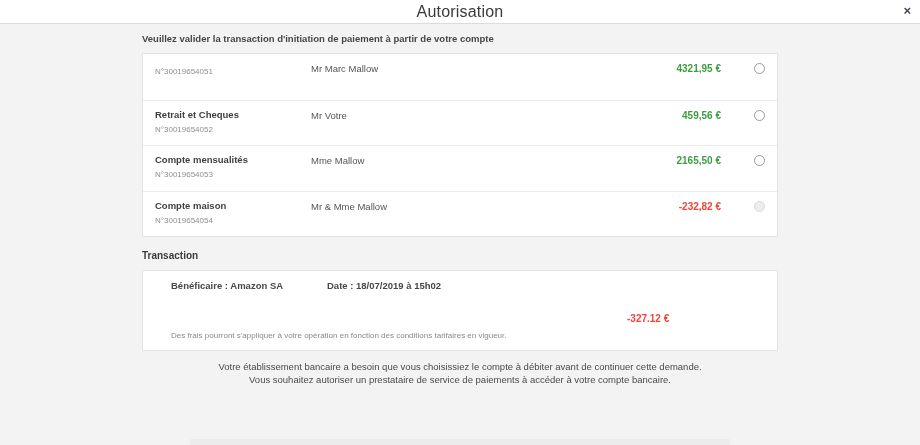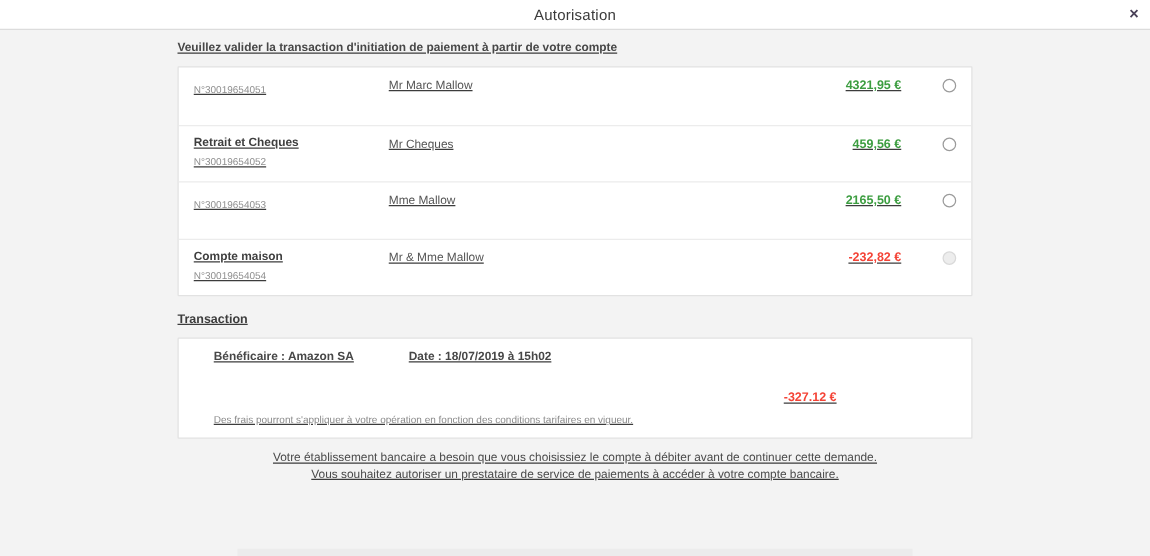--- a/index.html
+++ b/index.html
@@ -1,23 +1,23 @@
 <!DOCTYPE html>
 <html style="--positive: #3c9d40; --negative: #f44336;"><head>
 <meta charset="utf-8">
 <style>
   * { margin:0; padding:0; box-sizing:border-box; }
   html,body { width:920px; height:445px; overflow:hidden; background:#f3f3f3;
               font-family:"Liberation Sans", sans-serif; color:#3c3c3c; }
   .modal-header { height:24px; background:#fff; border-bottom:1px solid #dcdcdc;
                   position:relative; display:flex; align-items:center; justify-content:center; }
-  .modal-title { font-size:12px; color:#3a3a3a; letter-spacing:.2px; }
+  .modal-title { font-size:16px; color:#3a3a3a; letter-spacing:.2px; }
   .close-btn { position:absolute; right:9px; top:4px; font-size:13px; font-weight:bold;
                color:#4a4158; cursor:pointer; line-height:13px; }
-  .content { width:636px; margin:0 auto;text-decoration:underline; }
+  .content { width:636px; margin:0 auto; }
   .intro { margin-top:9px; font-size:9.5px; font-weight:600; color:#474747; }
   .section-title { margin-top:13px; font-size:10.5px; font-weight:bold; color:#3c3c3c; }
   .card { margin-top:9px; background:#fff; border:1px solid #e2e2e2; border-radius:1px; }
   .account-row { height:45.5px; display:flex; align-items:flex-start; padding:8px 12px 0 12px; }
   .account-row + .account-row { border-top:1px solid #ececec; }
   .col-name { width:156px; }
   .acct-name { font-size:9.5px; font-weight:600; color:#3f3f3f; }
   .acct-number { margin-top:5px; font-size:8px; color:#8f8f8f; }
   .col-holder { flex:1; font-size:9.5px; color:#555; padding-top:1px; }
   .col-amount { width:94px; text-align:right; font-size:10px; font-weight:bold; padding-top:1px; }
@@ -61,29 +61,30 @@
       <div class="col-radio">
           <span class="radio"></span>
         </div>
     </div>
 
     <div class="account-row">
       <div class="col-name">
         <div class="acct-name">Retrait et Cheques</div>
         <div class="acct-number">N°30019654052</div>
       </div>
-      <div class="col-holder">Mr Cheques</div>
+      <div class="col-holder">Mr Votre</div>
       <div class="col-amount positive">459,56 €</div>
       <div class="col-radio">
           <span class="radio"></span>
         </div>
     </div>
 
     <div class="account-row">
       <div class="col-name">
+        <div class="acct-name">Compte mensualités</div>
         <div class="acct-number">N°30019654053</div>
       </div>
       <div class="col-holder">Mme Mallow</div>
       <div class="col-amount positive">2165,50 €</div>
       <div class="col-radio">
           <span class="radio"></span>
         </div>
     </div>
 
     <div class="account-row">

